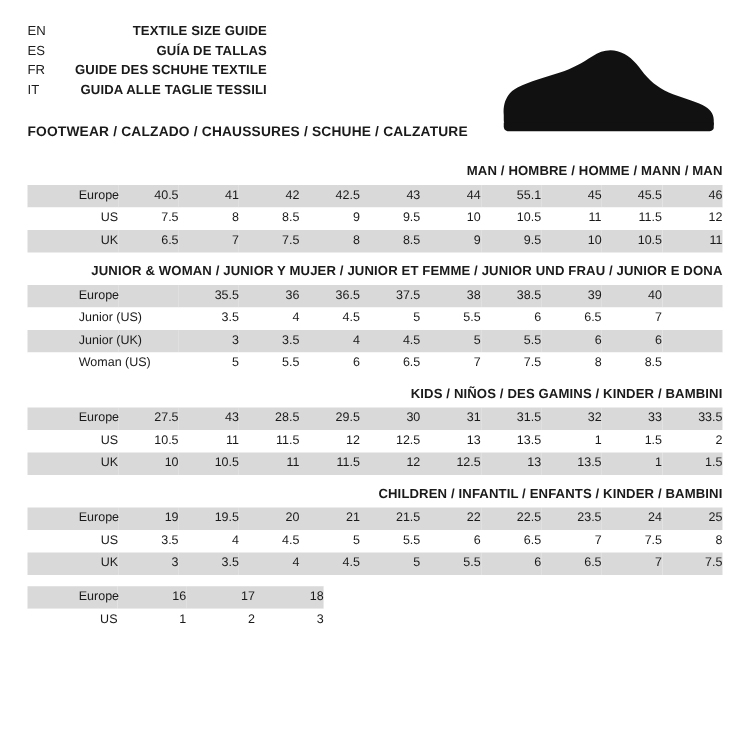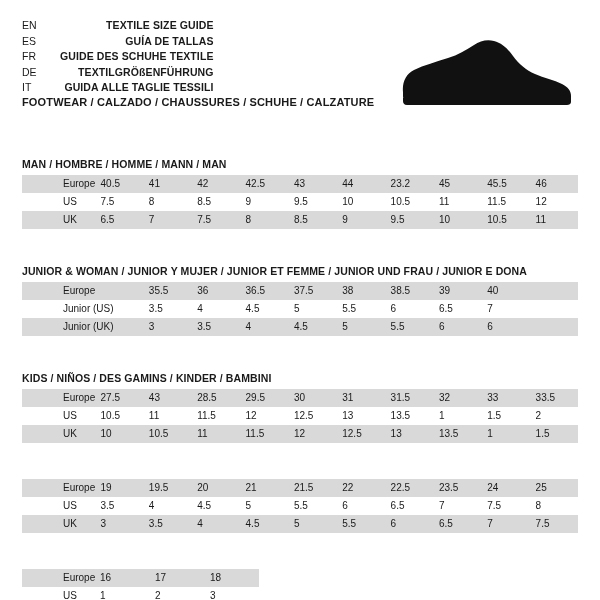--- a/index.html
+++ b/index.html
@@ -53,26 +53,27 @@
     top: 18px;
     right: 2px;
     width: 184px;
     height: 74px;
   }
 
   .section-title {
     font-size: 11px;
     font-weight: bold;
     letter-spacing: .15px;
-    margin-top: 0;
+    margin-top: 20px;
   }
 
   
   .group {
-    margin-top: 36px;
+    margin-top: 9px;
+    text-align: right;
   }
   .group-title {
     font-size: 10.5px;
     font-weight: bold;
     letter-spacing: .1px;
     padding-bottom: 5px;
   }
   table.size {
     border-collapse: collapse;
     table-layout: fixed;
@@ -112,24 +113,20 @@
         </tr>
         <tr>
           <td class="lang-code">ES</td>
           <td class="lang-title">GUÍA DE TALLAS</td>
         </tr>
         <tr>
           <td class="lang-code">FR</td>
           <td class="lang-title">GUIDE DES SCHUHE TEXTILE</td>
         </tr>
         <tr>
-          <td class="lang-code">DE</td>
-          <td class="lang-title">TEXTILGRÖßENFÜHRUNG</td>
-        </tr>
-        <tr>
           <td class="lang-code">IT</td>
           <td class="lang-title">GUIDA ALLE TAGLIE TESSILI</td>
         </tr>
       </tbody>
     </table>
 
     <div class="shoe-art">
       <svg viewBox="0 0 184 74" width="184" height="74" aria-hidden="true">
         <path fill="#111111" d="M11 56 C10 46 14 38 22 34 C32 29 44 26 56 22 C66 19 74 14 82 9
                  C88 5 95 3 102 5 C110 7 116 13 121 20 C127 28 134 34 143 38
@@ -161,21 +158,21 @@
           </colgroup>
           <tbody>
             <tr class="shaded">
               <td class="label">Europe</td>
               <td>40.5</td>
               <td>41</td>
               <td>42</td>
               <td>42.5</td>
               <td>43</td>
               <td>44</td>
-              <td>23.2</td>
+              <td>55.1</td>
               <td>45</td>
               <td>45.5</td>
               <td>46</td>
             </tr>
             <tr class="plain">
               <td class="label">US</td>
               <td>7.5</td>
               <td>8</td>
               <td>8.5</td>
               <td>9</td>
@@ -251,20 +248,33 @@
               <td>3</td>
               <td>3.5</td>
               <td>4</td>
               <td>4.5</td>
               <td>5</td>
               <td>5.5</td>
               <td>6</td>
               <td>6</td>
               <td></td>
             </tr>
+            <tr class="plain">
+              <td class="label">Woman (US)</td>
+              <td></td>
+              <td>5</td>
+              <td>5.5</td>
+              <td>6</td>
+              <td>6.5</td>
+              <td>7</td>
+              <td>7.5</td>
+              <td>8</td>
+              <td>8.5</td>
+              <td></td>
+            </tr>
           </tbody>
         </table>
       </div>
       <div class="group">
         <div class="group-title">KIDS / NIÑOS / DES GAMINS / KINDER / BAMBINI</div>
         <table class="size">
           <colgroup>
             <col style="width: 72px;">
             <col style="width: 48px;">
             <col style="width: 48px;">
@@ -314,20 +324,21 @@
               <td>12.5</td>
               <td>13</td>
               <td>13.5</td>
               <td>1</td>
               <td>1.5</td>
             </tr>
           </tbody>
         </table>
       </div>
       <div class="group">
+        <div class="group-title">CHILDREN / INFANTIL / ENFANTS / KINDER / BAMBINI</div>
         <table class="size">
           <colgroup>
             <col style="width: 72px;">
             <col style="width: 48px;">
             <col style="width: 48px;">
             <col style="width: 48px;">
             <col style="width: 48px;">
             <col style="width: 48px;">
             <col style="width: 48px;">
             <col style="width: 48px;">

